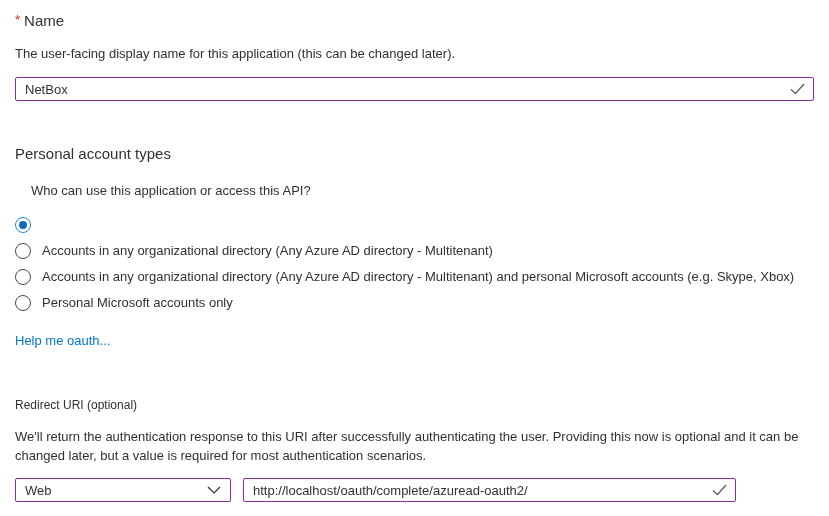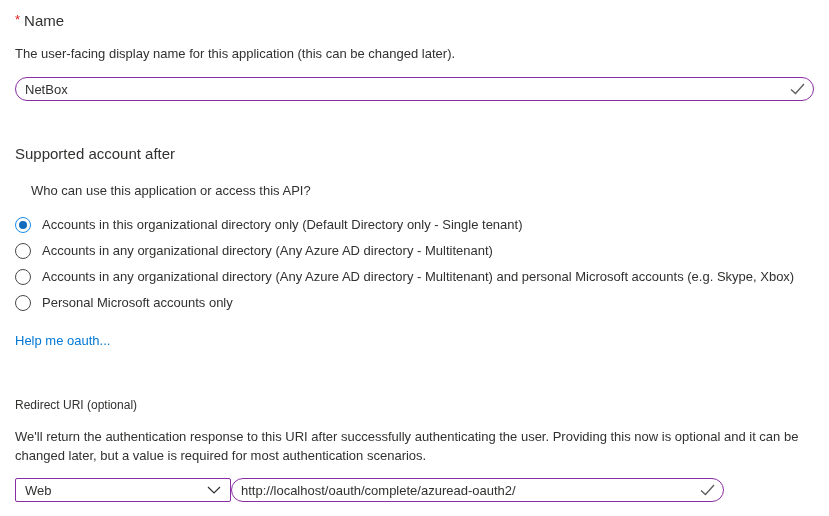--- a/index.html
+++ b/index.html
@@ -21,21 +21,21 @@
   }
   .container{padding:10px 15px 0 15px;}
 
   .name-title{font-size:15px;font-weight:400;margin:0;line-height:21px;}
   .required-marker{color:var(--required-red);font-size:13px;position:relative;top:-2px;margin-right:4px;}
 
   .section-desc{margin:13px 0 0 0;line-height:18px;}
 
   .input-wrap{position:relative;margin-top:14px;height:24px;width:799px;}
   .text-input{
-    width:100%;height:24px;border:1px solid var(--accent-purple);border-radius:12px;
+    width:100%;height:24px;border:1px solid var(--accent-purple);border-radius:2px;
     padding:0 30px 0 9px;font-family:inherit;font-size:13px;color:var(--text-dark);outline:none;
     background:#fff;
   }
   .check-icon{position:absolute;right:9px;top:50%;transform:translateY(-50%);display:flex;}
 
   .section-title{font-size:15px;font-weight:400;margin:43px 0 0 0;line-height:20px;}
   .question{margin:18px 0 0 16px;line-height:18px;}
 
   .radio-group{margin-top:12px;}
   .radio-row{display:flex;align-items:center;height:26px;gap:11px;cursor:pointer;}
@@ -46,21 +46,21 @@
   .radio .dot{width:8px;height:8px;border-radius:50%;background:transparent;}
   .radio.selected{border:1.5px solid var(--radio-ring);}
   .radio.selected .dot{background:var(--radio-dot);}
   .radio-label{white-space:nowrap;line-height:16px;}
 
   .help-link{display:inline-block;margin-top:17px;color:var(--link-blue);text-decoration:none;cursor:pointer;}
 
   .redirect-title{font-size:12px;font-weight:400;margin:47px 0 0 0;line-height:20px;}
   .redirect-desc{margin:12px 0 0 0;line-height:19px;max-width:806px;}
 
-  .controls-row{display:flex;margin-top:13px;}
+  .controls-row{display:flex;gap:12px;margin-top:13px;}
   .platform-select{
     width:216px;height:24px;border:1px solid var(--accent-purple);border-radius:2px;
     display:flex;align-items:center;justify-content:space-between;padding:0 9px;
     cursor:pointer;background:#fff;
   }
   .uri-wrap{position:relative;width:493px;height:24px;}
 </style>
 </head>
 <body>
 
@@ -74,30 +74,29 @@
   <div class="input-wrap">
     <input class="text-input" type="text" value="NetBox" style="">
     <span class="check-icon">
       <svg width="15" height="12" viewBox="0 0 15 12" fill="none">
         <polyline points="1,6.5 5.5,10.5 14,1" stroke="#5f5d5b" stroke-width="1.3" fill="none"></polyline>
       </svg>
     </span>
   </div>
 
   
-  <h2 class="section-title">Supported account after</h2>
+  <h2 class="section-title">Personal account types</h2>
 
   <p class="question">Who can use this application or access this API?</p>
 
   <div class="radio-group">
     <div class="radio-row">
       <span class="radio selected">
           <span class="dot"></span>
         </span>
-      <span class="radio-label">Accounts in this organizational directory only (Default Directory only - Single tenant)</span>
     </div>
     <div class="radio-row">
       <span class="radio">
           <span class="dot"></span>
         </span>
       <span class="radio-label">Accounts in any organizational directory (Any Azure AD directory - Multitenant)</span>
     </div>
     <div class="radio-row">
       <span class="radio">
           <span class="dot"></span>

